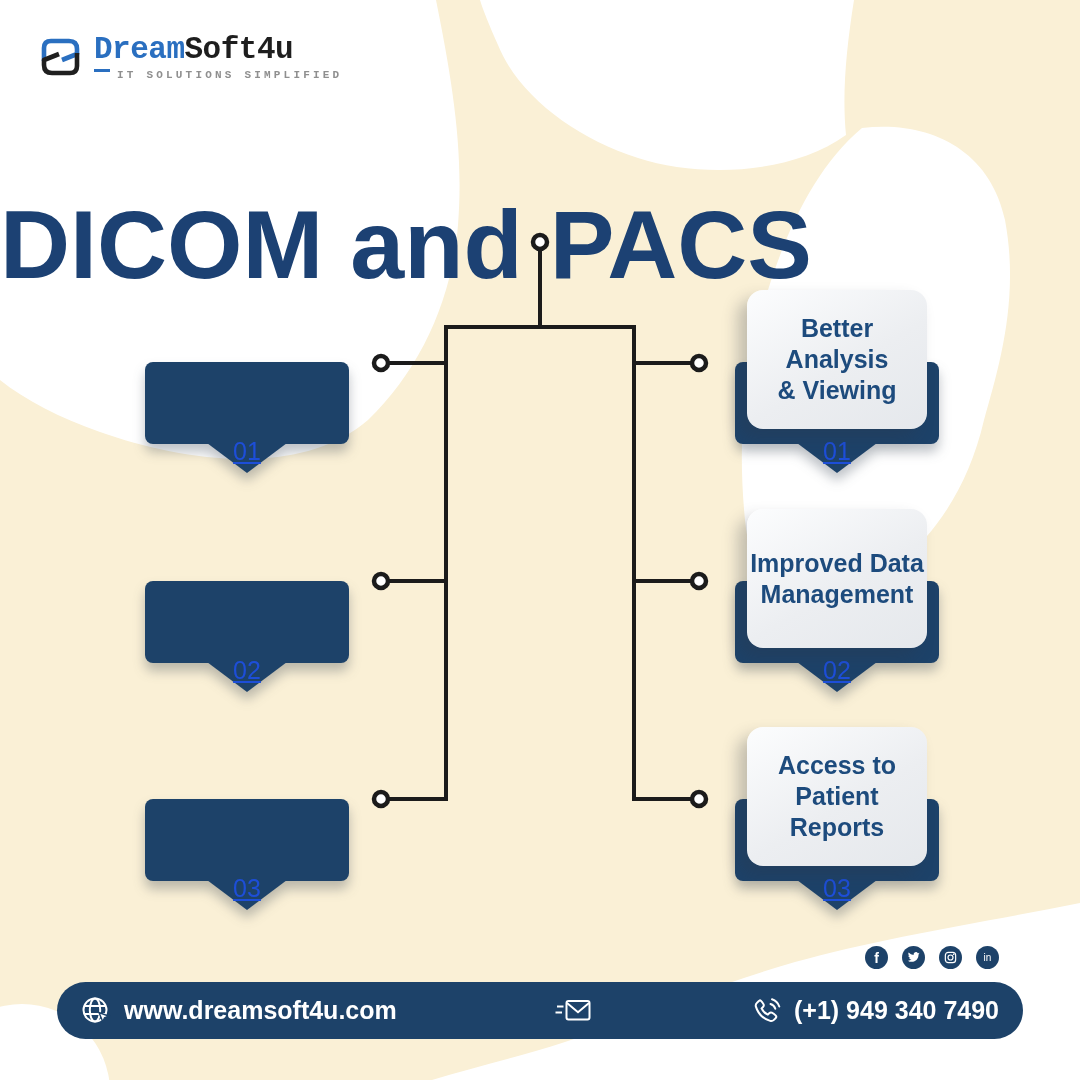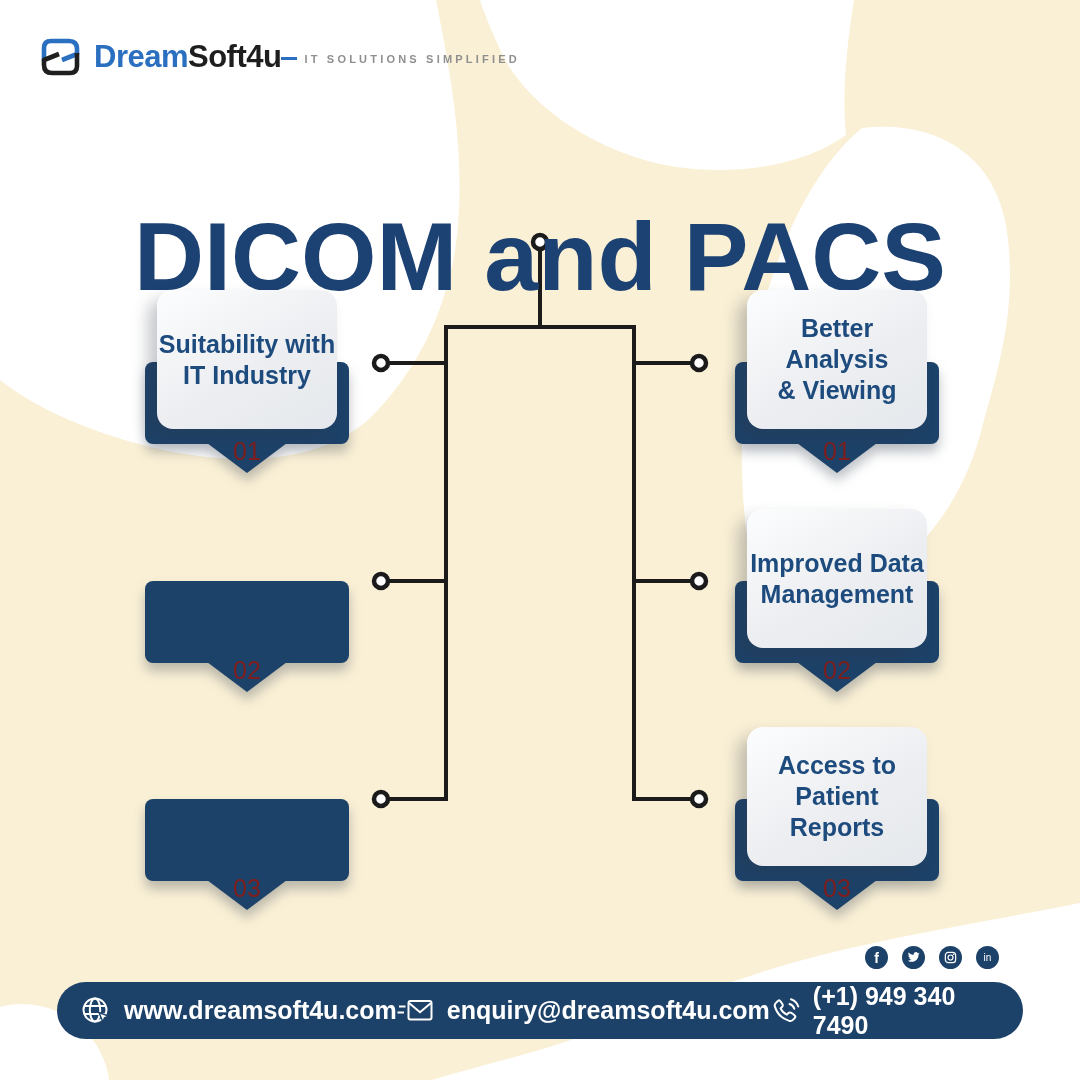--- a/index.html
+++ b/index.html
@@ -12,41 +12,41 @@
   }
   html,body{margin:0;padding:0;}
   body{
     width:1080px;height:1080px;position:relative;overflow:hidden;
     background:var(--cream);
     font-family:"Liberation Sans","DejaVu Sans",sans-serif;
   }
   .bg,.diagram{position:absolute;left:0;top:0;width:1080px;height:1080px;}
   
   .logo{position:absolute;left:36px;top:33px;display:flex;align-items:center;gap:10px;}
-  .logo-txt{display:flex;flex-direction:row;}
+  .logo-txt{display:flex;flex-direction:column;font-family:Liberation Mono, monospace;}
   .brand{font-size:31px;font-weight:700;line-height:32px;letter-spacing:-0.5px;}
   .brand .b1{color:var(--logoblue);}
   .brand .b2{color:#1e1e1e;}
-  .tagline{display:flex;align-items:center;gap:7px;margin-top:3px;}
+  .tagline{display:flex;gap:7px;margin-top:3px;}
   .tagline .dash{width:16px;height:3px;background:var(--logoblue);display:inline-block;}
   .tagline .tg{font-size:11px;font-weight:700;letter-spacing:3.2px;color:#8f8f8f;}
   
-  .title{position:absolute;left:0;top:136px;width:1080px;text-align:center;
+  .title{position:absolute;left:0;top:124px;width:1080px;
     font-size:97px;font-weight:800;color:var(--title);letter-spacing:0;}
   
   .card{position:absolute;width:204px;height:192px;}
   .flag{position:absolute;left:0;top:0;width:204px;height:192px;
     filter:drop-shadow(0 8px 6px rgba(40,52,70,.30));}
   .flag-bar{position:absolute;left:0;top:72px;width:204px;height:82px;
     background:var(--navy);border-radius:8px;}
   .flag-arrow{position:absolute;left:62px;top:153px;width:0;height:0;
     border-left:40px solid transparent;border-right:40px solid transparent;
     border-top:30px solid var(--navy);}
   .flag-num{position:absolute;left:0;top:147px;width:204px;text-align:center;
-    color:#7f1d1d;font-size:25px;font-weight:500;}
+    color:#1d4ed8;font-size:25px;font-weight:500;text-decoration:underline;}
   .panel{position:absolute;left:12px;top:0;width:180px;height:139px;
     background:linear-gradient(150deg,#fcfdfe 0%,#eceef1 55%,#e5e8ec 100%);
     border-radius:16px;box-shadow:-9px 9px 16px rgba(46,54,68,.28);
     display:flex;align-items:center;justify-content:center;text-align:center;}
   .panel-label{font-size:25px;line-height:31px;font-weight:700;color:var(--cardtext);white-space:pre-line;}
   
   .social{position:absolute;left:865px;top:946px;display:flex;gap:14px;}
   .soc{width:23px;height:23px;border-radius:50%;background:var(--navy);
     display:flex;align-items:center;justify-content:center;color:#fff;}
   .soc .fb{font-weight:700;font-size:14px;line-height:1;}
@@ -108,24 +108,20 @@
 </div>
 
 <h1 class="title">DICOM and PACS</h1>
 
 <div class="card" style="left:145px;top:290px;">
   <div class="flag">
     <div class="flag-bar"></div>
       <div class="flag-arrow"></div>
     <div class="flag-num">01</div>
   </div>
-  <div class="panel">
-      <span class="panel-label">Suitability with
-IT Industry</span>
-    </div>
 </div>
 <div class="card" style="left:145px;top:509px;">
   <div class="flag">
     <div class="flag-bar"></div>
       <div class="flag-arrow"></div>
     <div class="flag-num">02</div>
   </div>
 </div>
 <div class="card" style="left:145px;top:727px;">
   <div class="flag">
@@ -199,21 +195,20 @@
       <path d="M18,16.5 l9.5,3.6 -4,1.7 -1.7,4 z" fill="#ffffff" stroke="#1d4269" stroke-width="1.4"></path>
     </svg>
     <span>www.dreamsoft4u.com</span>
   </div>
   <div class="f-item">
     <svg width="37" height="27" viewBox="0 0 37 27" fill="none" stroke="#ffffff" stroke-width="2" aria-hidden="true">
       <path d="M2,9.5 h6.5 M0.5,15.5 h6.5"></path>
       <rect x="11.5" y="4" width="23" height="18.5" rx="2"></rect>
       <path d="M12,6 L23,15.2 L34,6"></path>
     </svg>
-    <span>enquiry@dreamsoft4u.com</span>
   </div>
   <div class="f-item">
     <svg width="30" height="30" viewBox="0 0 30 30" fill="none" stroke="#ffffff" stroke-width="2" stroke-linecap="round" aria-hidden="true">
       <path d="M19.5,8 a7,7 0 0 1 4.8,4.8"></path>
       <path d="M21,3.2 a11.5,11.5 0 0 1 7.3,7.3"></path>
       <path d="M9.8,4.6 c1.1,1.1 2.1,2.4 2.8,3.8 0.4,0.9 0.1,1.9 -0.6,2.6 l-1.4,1.4 c1.2,2.8 3.4,5 6.2,6.2 l1.4,-1.4 c0.7,-0.7 1.7,-1 2.6,-0.6 1.4,0.7 2.7,1.7 3.8,2.8 0.8,0.8 0.8,2 0,2.8 l-1.7,1.7 c-1,1 -2.4,1.4 -3.7,1 C12.4,22.8 7,17.4 4.9,10.6 4.5,9.3 4.9,7.9 5.9,6.9 l1.7,-1.7 c0.8,-0.8 1.4,-1.4 2.2,-0.6 z"></path>
     </svg>
     <span>(+1) 949 340 7490</span>
   </div>
 </div>

